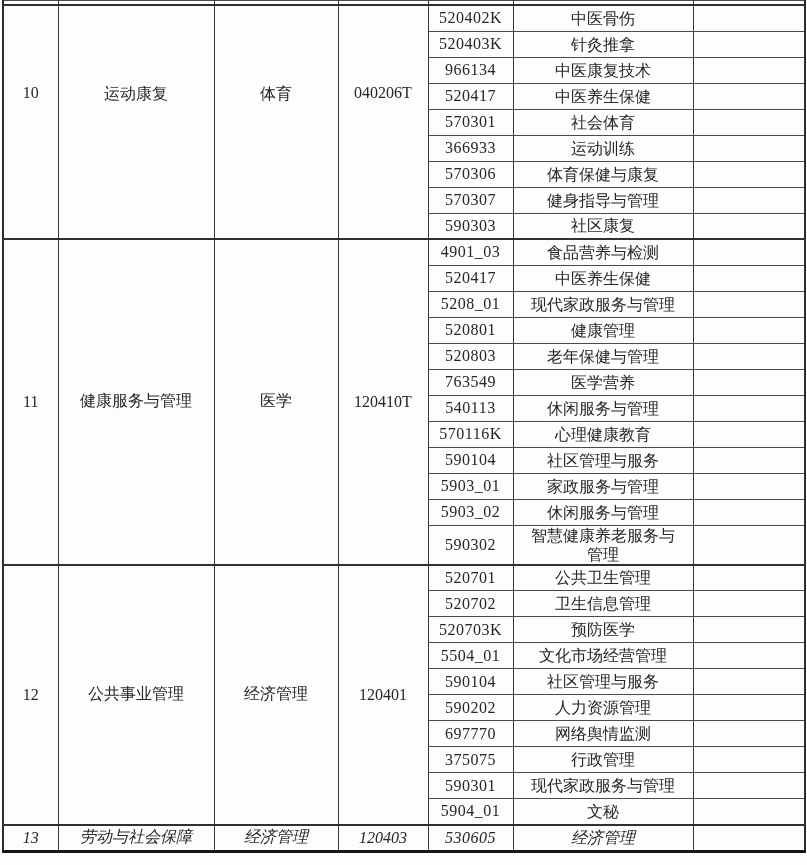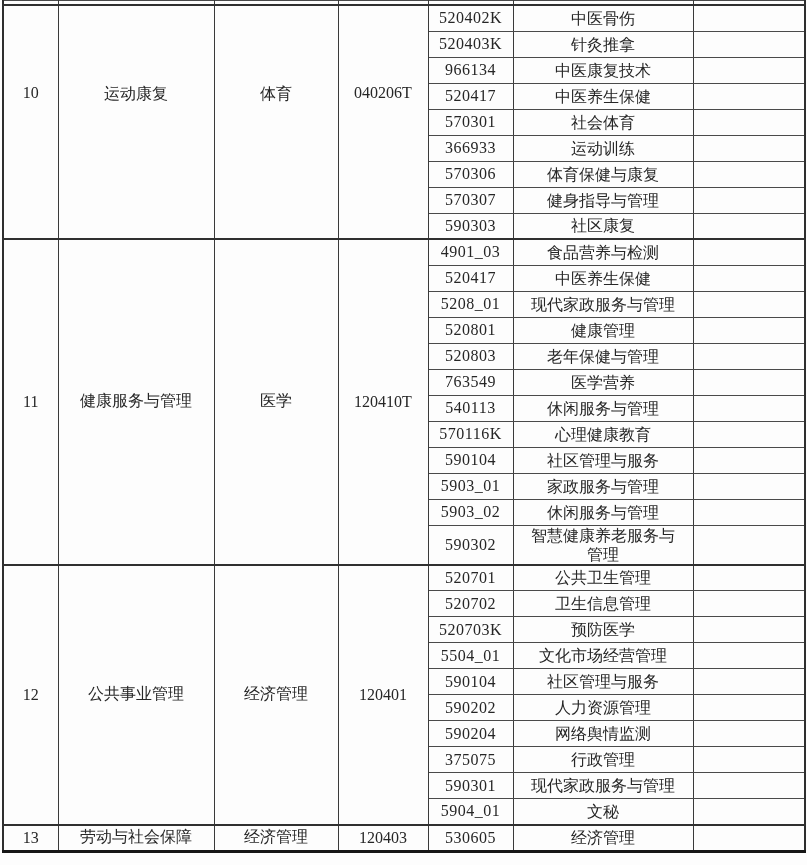--- a/index.html
+++ b/index.html
@@ -36,21 +36,21 @@
     padding: 0;
     overflow: hidden;
     white-space: nowrap;
   }
   tr.sliver td {
     height: 3px;
     border-bottom: 1px solid #333333;
   }
   tr.row { height: 26px; }
   tr.row-tall { height: 39px; }
-  tr.row-last { height: 27px; }
+  tr.row-last { height: 27px; font-style: italic; }
   tr.section-start td {
     border-top-width: 2px;
     border-top-color: #303030;
   }
   td.merged-top {
     vertical-align: top;
     padding-top: 78px;
   }
   td.sub-name {
     padding: 0 14px;
@@ -229,21 +229,21 @@
         <td class="sub-code">590104</td>
         <td class="sub-name">社区管理与服务</td>
         <td></td>
       </tr>
       <tr class="row">
         <td class="sub-code">590202</td>
         <td class="sub-name">人力资源管理</td>
         <td></td>
       </tr>
       <tr class="row">
-        <td class="sub-code">590204</td>
+        <td class="sub-code">697770</td>
         <td class="sub-name">网络舆情监测</td>
         <td></td>
       </tr>
       <tr class="row">
         <td class="sub-code">375075</td>
         <td class="sub-name">行政管理</td>
         <td></td>
       </tr>
       <tr class="row">
         <td class="sub-code">590301</td>

